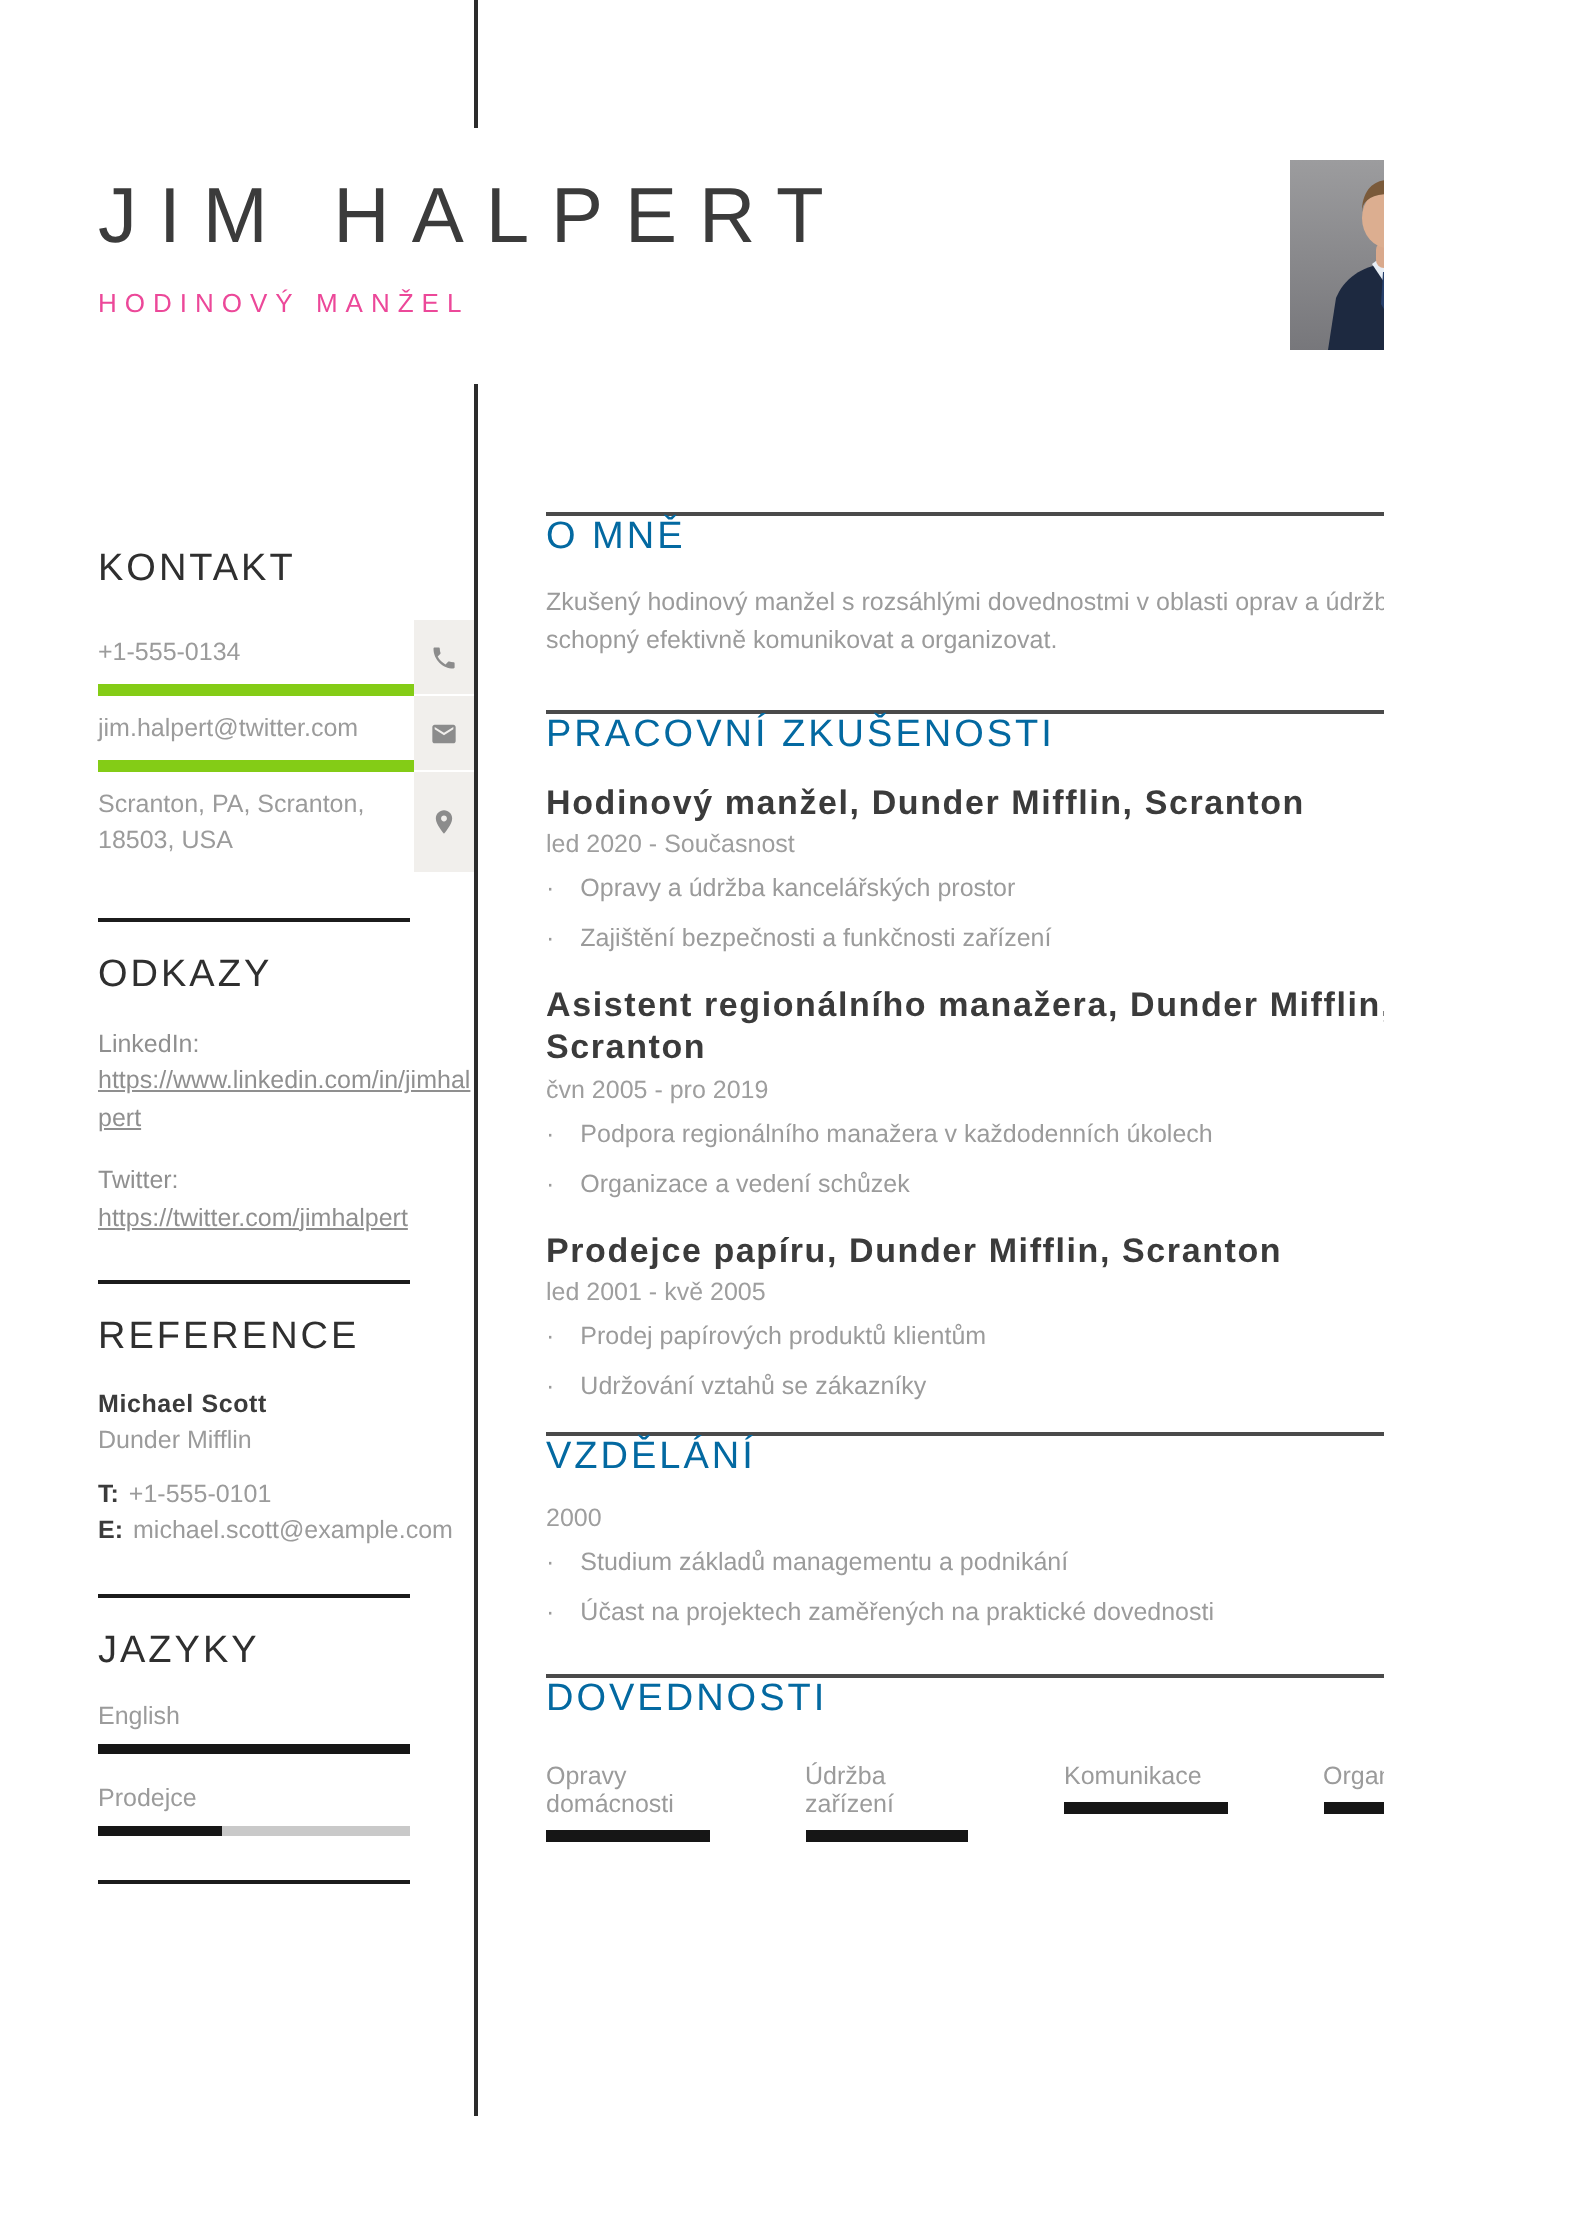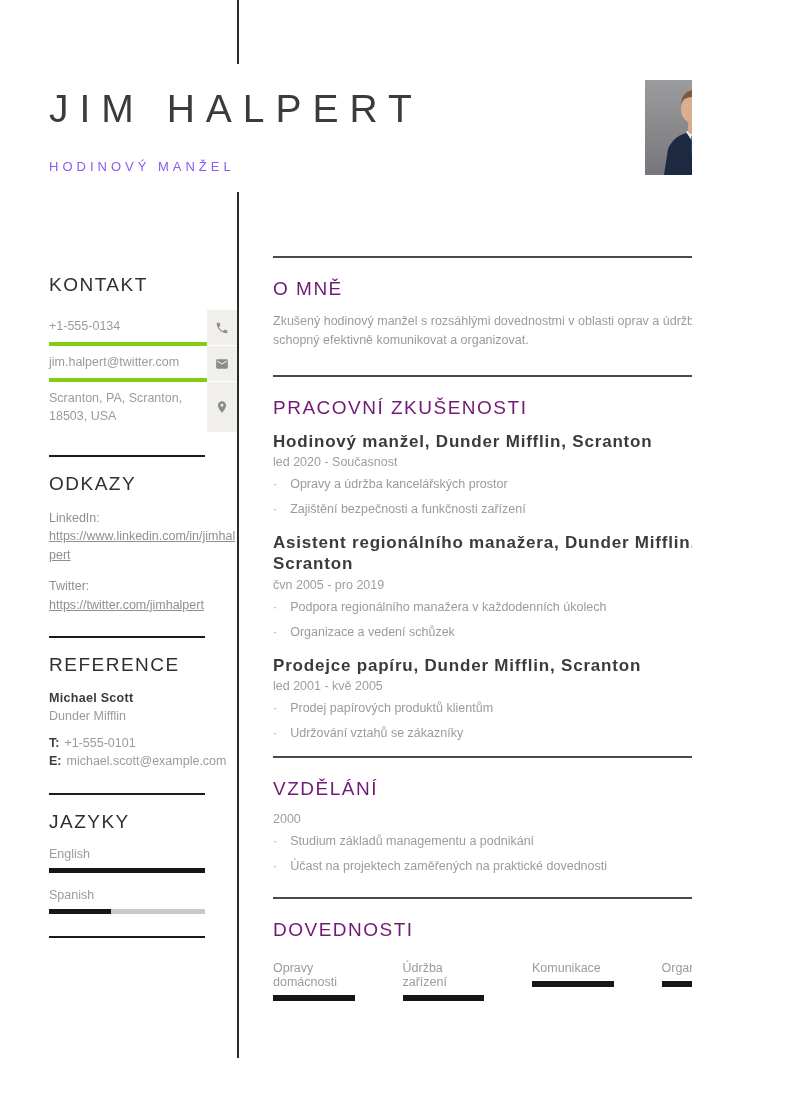--- a/index.html
+++ b/index.html
@@ -17,40 +17,40 @@
   .top-divider { position: absolute; left: 237px; top: 0; width: 1.5px; height: 64px; background: #2b2b2b; }
   .v-divider   { position: absolute; left: 237px; top: 192px; width: 1.5px; height: 866px; background: #2b2b2b; }
 
   
   header { position: absolute; left: 49px; top: 88px; }
   .name {
     font-size: 39px; font-weight: 400; letter-spacing: 11px;
     color: #3b3b3b; line-height: 1.1; white-space: nowrap;
   }
   .person-title {
-    margin-top: 28px; font-size: 13px; letter-spacing: 4px; color: #8b5cf6;
+    margin-top: 13px; font-size: 13px; letter-spacing: 4px; color: #ec4899;
   }
 
   
   .photo { position: absolute; left: 645px; top: 80px; width: 98px; height: 95px; overflow: hidden; }
   .photo svg { display: block; }
 
   
   .sidebar { position: absolute; left: 49px; top: 274px; width: 188px; }
   .sidebar h2 {
     font-size: 19px; font-weight: 400; letter-spacing: 1.5px;
     color: #2f2f2f; margin-bottom: 14px;
   }
   .s-rule { height: 2px; width: 156px; background: #1c1c1c; margin: 22px 0 16px 0; }
 
   .contact-row { display: flex; align-items: stretch; }
   .contact-text {
     width: 158px; font-size: 12.5px; color: #9b9b9b; line-height: 1.45;
     display: flex; align-items: center; padding: 7px 4px 7px 0;
-    border-bottom: 4px solid #84cc16;
+    border-bottom: 6px solid #84cc16;
   }
   .contact-row:last-child .contact-text { border-bottom: none; }
   .icon-cell {
     width: 30px; background: #f1efec; display: flex;
     align-items: center; justify-content: center; margin-bottom: 1px;
   }
   .icon-cell svg { width: 14px; height: 14px; fill: #8c8c8c; }
 
   .link-group { margin-bottom: 12px; }
   .link-label { font-size: 12.5px; color: #8f8f8f; line-height: 1.5; }
@@ -72,21 +72,21 @@
 
   .hobby-list { list-style: none; }
   .hobby-item { display: flex; align-items: center; font-size: 12.5px; color: #9b9b9b; margin-bottom: 17px; }
   .hobby-dot { width: 6px; height: 6px; border-radius: 50%; background: #161616; margin-right: 20px; flex: 0 0 auto; }
 
   
   .main { position: absolute; left: 273px; top: 256px; width: 470px; }
   .m-rule { height: 2px; background: #4a4a4a; }
   .main h2 {
     font-size: 19px; font-weight: 400; letter-spacing: 1.5px;
-    color: #701a75; margin: 20px 0 12px 0;
+    color: #0369a1; margin: 0 0 12px 0;
   }
   .about-text { font-size: 12.5px; color: #9b9b9b; line-height: 1.55; margin-bottom: 24px; }
 
   .job { margin-bottom: 14px; }
   .job-title { font-size: 17px; font-weight: bold; letter-spacing: .8px; color: #3b3b3b; line-height: 1.25; margin-bottom: 3px; }
   .job-dates { font-size: 12.5px; color: #9e9e9e; margin-bottom: 6px; }
   .bullets { list-style: none; }
   .bullets li { display: flex; font-size: 12.5px; color: #9b9b9b; line-height: 18px; margin-bottom: 7px; }
   .bullets li::before { content: "·"; margin-right: 13px; color: #9b9b9b; flex: 0 0 auto; }
 
@@ -194,21 +194,21 @@
 
     <section>
       <h2>JAZYKY</h2>
       <div class="lang-item">
         <div class="lang-name">English</div>
         <div class="bar">
           <div class="bar-fill" style="width: 100%;"></div>
         </div>
       </div>
       <div class="lang-item">
-        <div class="lang-name">Spanish</div>
+        <div class="lang-name">Prodejce</div>
         <div class="bar">
           <div class="bar-fill" style="width: 40%;"></div>
         </div>
       </div>
     </section>
 
     <div class="s-rule"></div>
 
 
   </aside>

